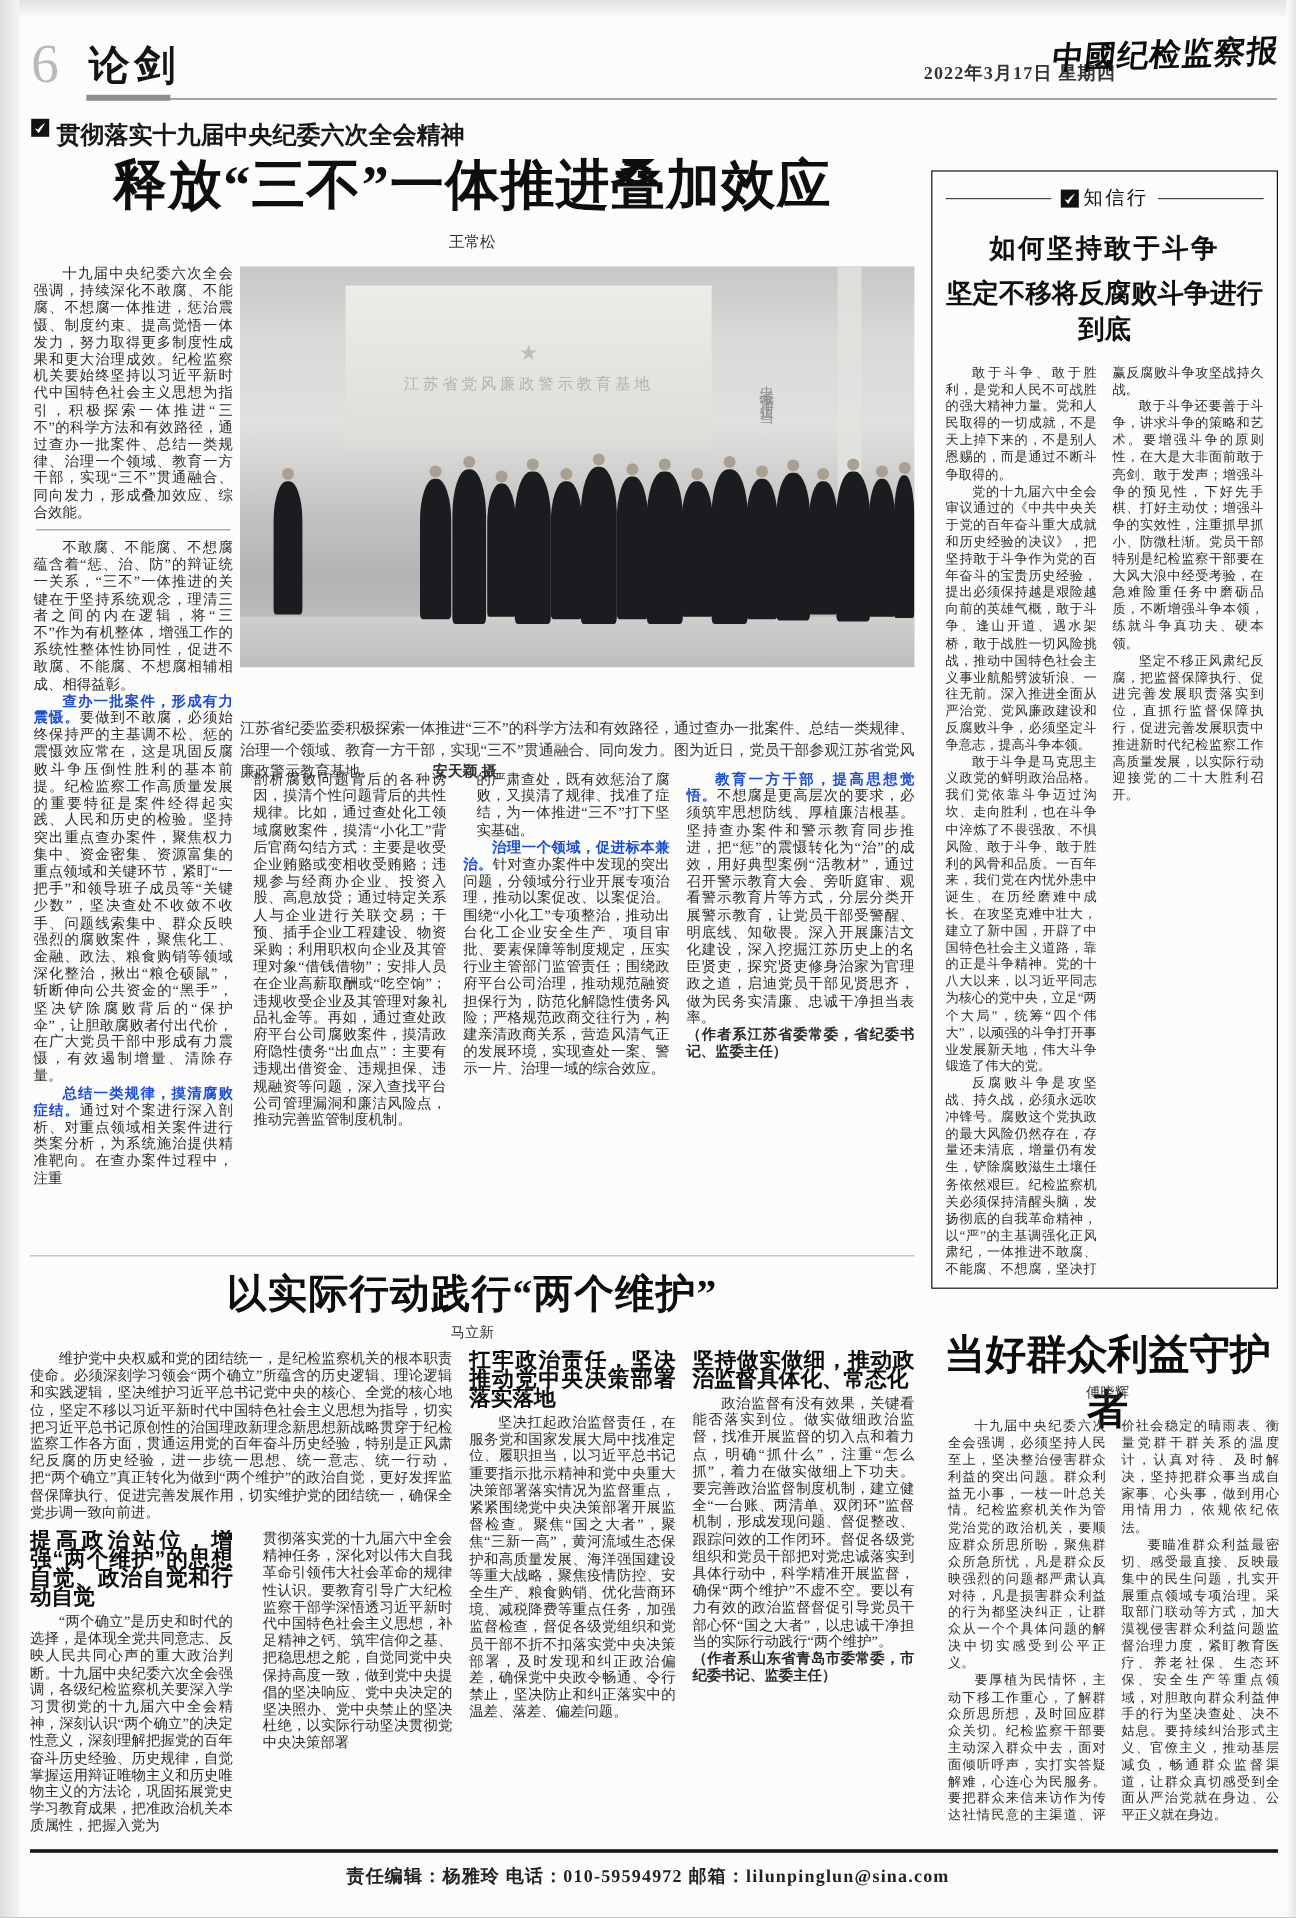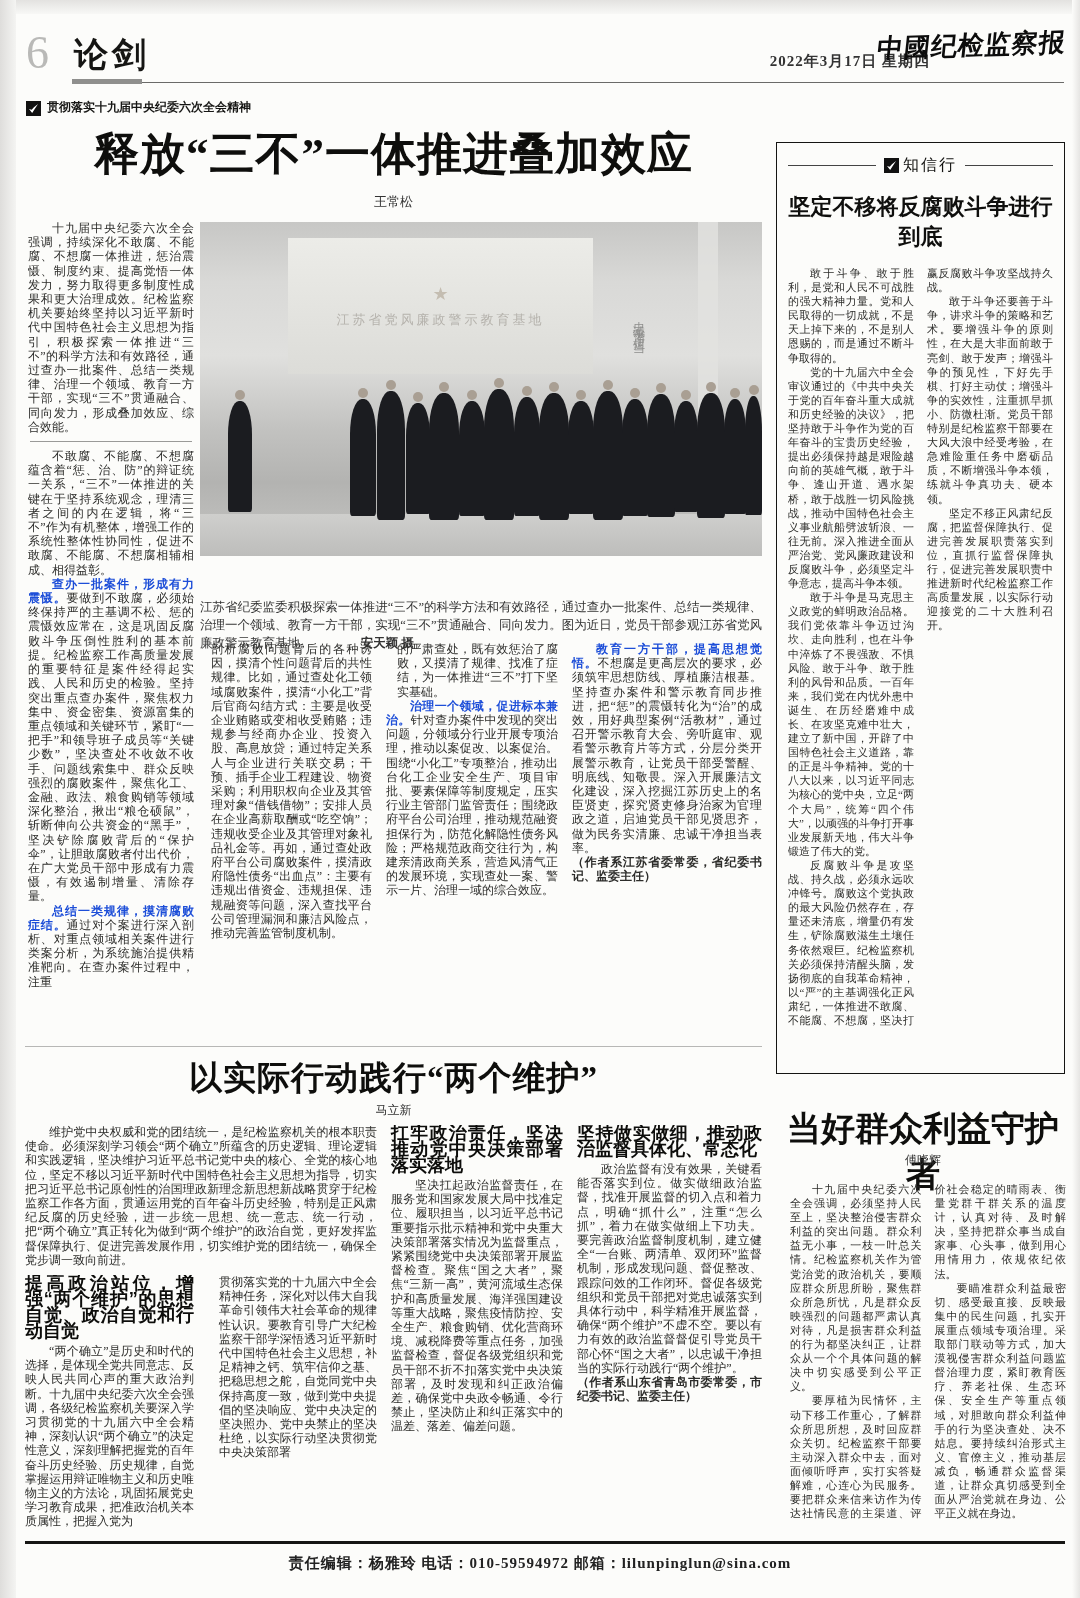--- a/index.html
+++ b/index.html
@@ -14,21 +14,21 @@
   .abs{position:absolute;}
   
   .pagenum{left:26px;top:26px;font-size:46px;color:#b9b9b7;font-weight:400;}
   .section-name{left:74px;top:32px;font-size:34px;font-weight:700;color:#151513;letter-spacing:4px;}
   .hdr-line{left:72px;top:82px;width:992px;height:1px;background:#6a6a68;}
   .hdr-line-thick{left:72px;top:79px;width:70px;height:5px;background:#8f8f8d;}
   .hdr-date{right:150px;top:52px;font-size:15px;color:#333;font-weight:600;letter-spacing:1px;}
   .masthead{right:14px;top:28px;font-size:26px;font-weight:900;color:#0c0c0c;
      transform:rotate(-2deg) skewX(-8deg);letter-spacing:1px;white-space:nowrap;}
   
-  .banner{left:26px;top:99px;font-size:12px;font-weight:700;color:#161614;display:flex;align-items:flex-end;gap:6px;}
+  .banner{left:26px;top:99px;font-size:20px;font-weight:700;color:#161614;display:flex;align-items:flex-start;gap:6px;}
   .flag-icon{display:inline-block;width:15px;height:15px;background:#111;position:relative;flex:none;}
   .flag-icon::after{content:"";position:absolute;left:3px;top:3px;width:9px;height:9px;
      background:#fff;clip-path:polygon(0 55%,35% 100%,100% 0,55% 35%,30% 65%);}
   .lead-headline{left:25px;top:124px;width:737px;text-align:center;font-size:45px;font-weight:900;
      color:#0e0e0c;letter-spacing:1px;}
   .lead-author{left:25px;top:193px;width:737px;text-align:center;font-size:13px;color:#333;}
   
   .bodytxt{font-size:12px;line-height:14.2px;text-align:justify;color:#2c2c2a;overflow:hidden;}
   .bodytxt p{margin:0;text-indent:2em;}
   .bodytxt p.noind{text-indent:0;margin-left:11px;}
@@ -227,20 +227,21 @@
   <div class="abs sidebox">
     <div class="kicker">
       <span class="kline"></span>
       <span class="klabel">
         <span class="flag-icon"></span>
         <span>知信行</span>
       </span>
       <span class="kline"></span>
     </div>
     <div class="side-headline">
+      <div class="l1">如何坚持敢于斗争</div>
       <div class="l2">坚定不移将反腐败斗争进行到底</div>
     </div>
     <div class="side-body">
       <p>敢于斗争、敢于胜利，是党和人民不可战胜的强大精神力量。党和人民取得的一切成就，不是天上掉下来的，不是别人恩赐的，而是通过不断斗争取得的。</p>
       <p>党的十九届六中全会审议通过的《中共中央关于党的百年奋斗重大成就和历史经验的决议》，把坚持敢于斗争作为党的百年奋斗的宝贵历史经验，提出必须保持越是艰险越向前的英雄气概，敢于斗争、逢山开道、遇水架桥，敢于战胜一切风险挑战，推动中国特色社会主义事业航船劈波斩浪、一往无前。深入推进全面从严治党、党风廉政建设和反腐败斗争，必须坚定斗争意志，提高斗争本领。</p>
       <p>敢于斗争是马克思主义政党的鲜明政治品格。我们党依靠斗争迈过沟坎、走向胜利，也在斗争中淬炼了不畏强敌、不惧风险、敢于斗争、敢于胜利的风骨和品质。一百年来，我们党在内忧外患中诞生、在历经磨难中成长、在攻坚克难中壮大，建立了新中国，开辟了中国特色社会主义道路，靠的正是斗争精神。党的十八大以来，以习近平同志为核心的党中央，立足“两个大局”，统筹“四个伟大”，以顽强的斗争打开事业发展新天地，伟大斗争锻造了伟大的党。</p>
       <p>反腐败斗争是攻坚战、持久战，必须永远吹冲锋号。腐败这个党执政的最大风险仍然存在，存量还未清底，增量仍有发生，铲除腐败滋生土壤任务依然艰巨。纪检监察机关必须保持清醒头脑，发扬彻底的自我革命精神，以“严”的主基调强化正风肃纪，一体推进不敢腐、不能腐、不想腐，坚决打赢反腐败斗争攻坚战持久战。</p>
       <p>敢于斗争还要善于斗争，讲求斗争的策略和艺术。要增强斗争的原则性，在大是大非面前敢于亮剑、敢于发声；增强斗争的预见性，下好先手棋、打好主动仗；增强斗争的实效性，注重抓早抓小、防微杜渐。党员干部特别是纪检监察干部要在大风大浪中经受考验，在急难险重任务中磨砺品质，不断增强斗争本领，练就斗争真功夫、硬本领。</p>
       <p>坚定不移正风肃纪反腐，把监督保障执行、促进完善发展职责落实到位，直抓行监督保障执行，促进完善发展职责中推进新时代纪检监察工作高质量发展，以实际行动迎接党的二十大胜利召开。</p>
     </div>

